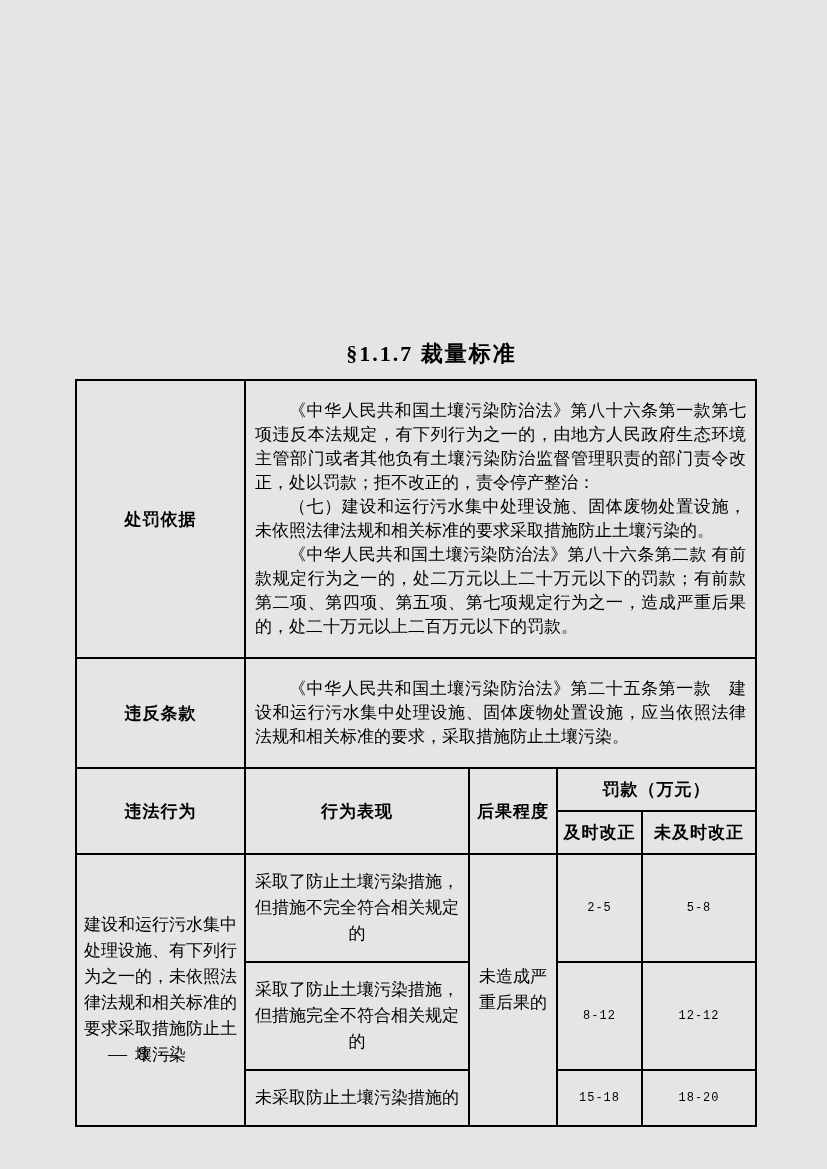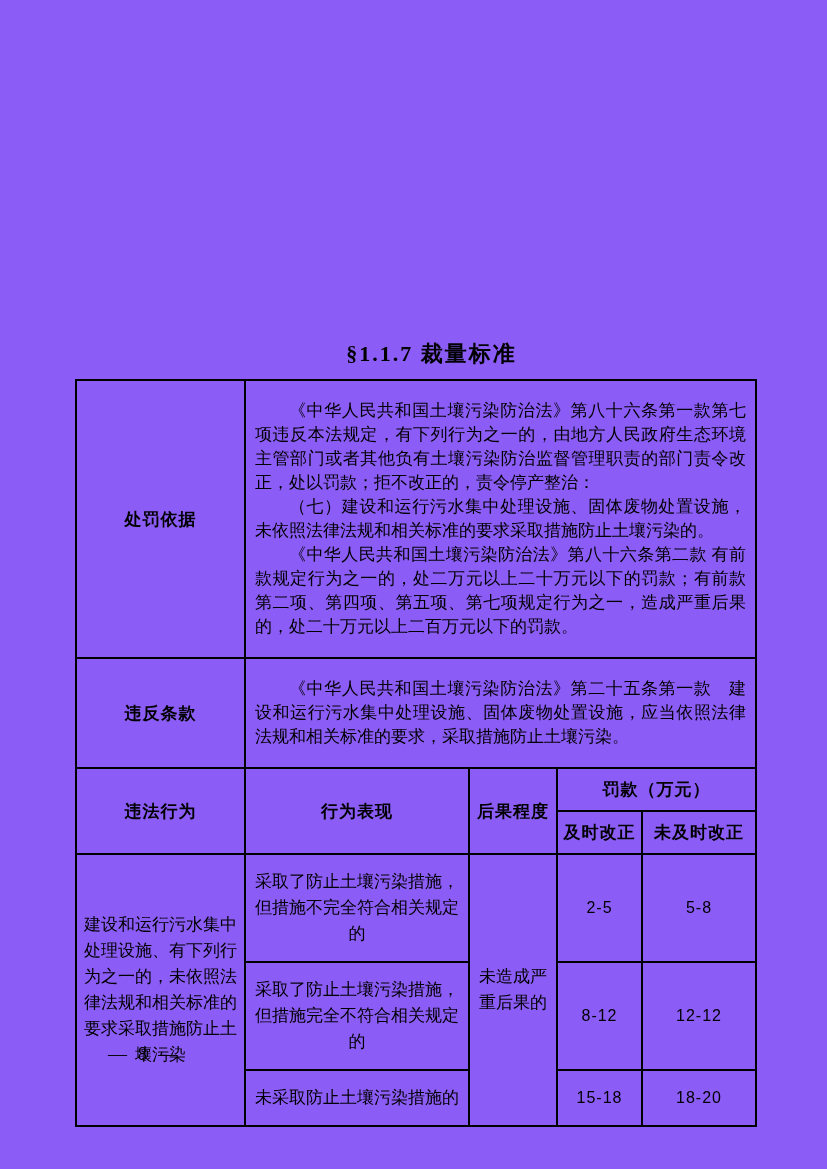--- a/index.html
+++ b/index.html
@@ -8,21 +8,21 @@
     width: 827px;
     height: 1169px;
     position: relative;
     font-family: "Liberation Serif", "DejaVu Serif", serif;
     color: #000000;
     overflow: hidden;
   }
   .page {
     position: absolute;
     inset: 0;
-    background: #8b5cf6;
+    background: #e5e5e5;
   }
   .doc-title {
     position: absolute;
     top: 339px;
     left: 0;
     width: 100%;
     text-align: center;
     font-size: 22px;
     font-weight: bold;
     letter-spacing: 2px;
@@ -73,22 +73,22 @@
     line-height: 24px;
   }
   td.body-text-cell {
     text-align: center;
     font-size: 17px;
     line-height: 26px;
     padding: 14px 6px;
   }
   td.num-cell {
     text-align: center;
-    font-family: Liberation Sans, sans-serif;
-    font-size: 16px;
+    font-family: Liberation Mono, monospace;
+    font-size: 12px;
     letter-spacing: 1px;
   }
   .page-number {
     position: absolute;
     top: 1043px;
     left: 108px;
     font-size: 19px;
     letter-spacing: 3px;
     white-space: nowrap;
   }

